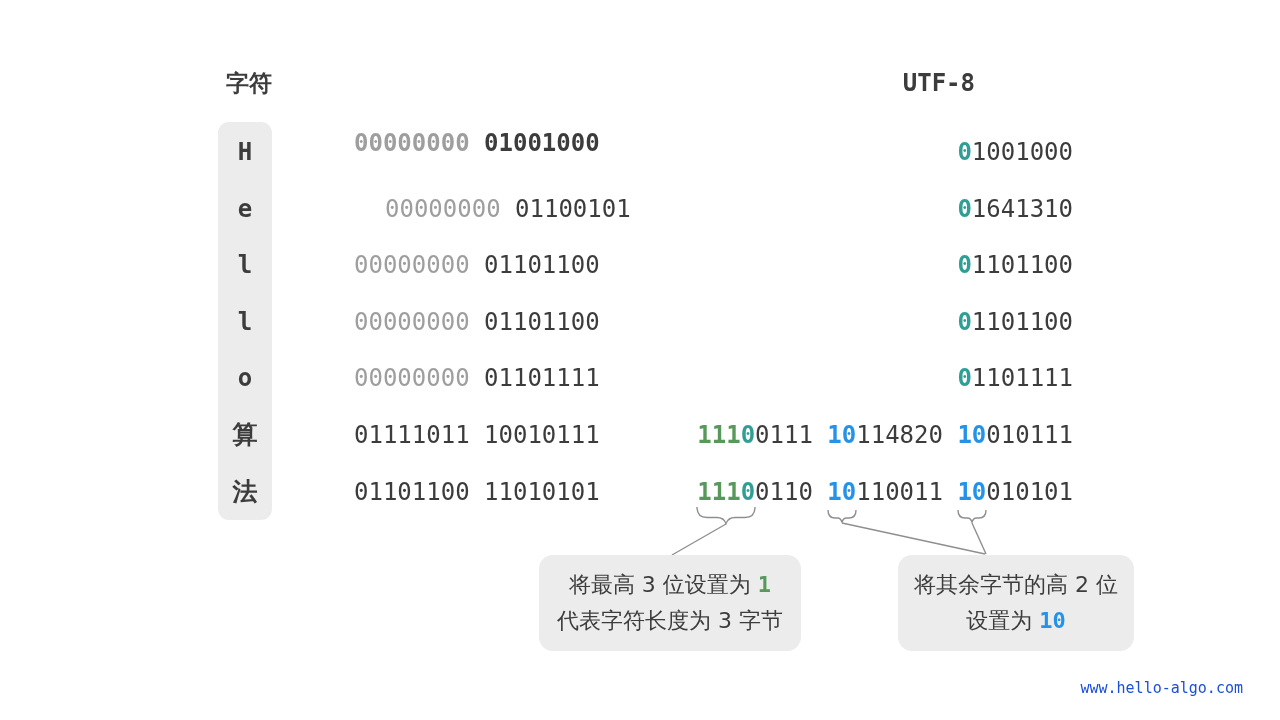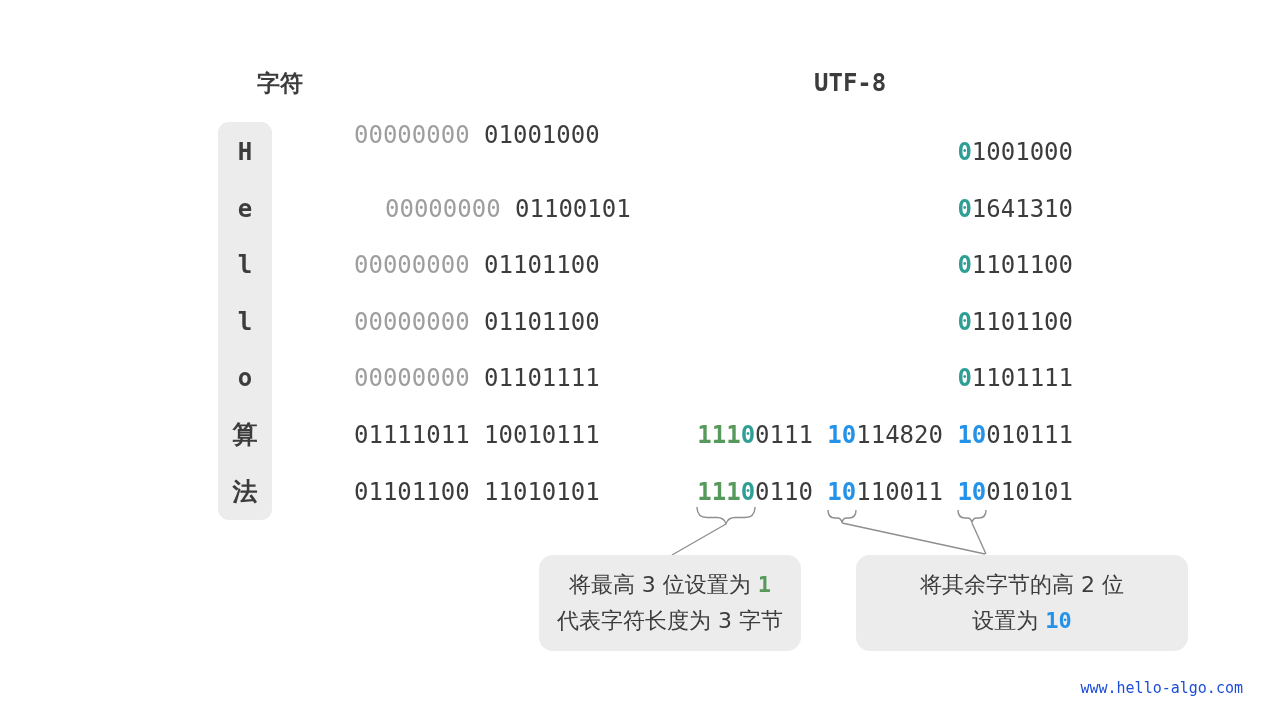--- a/index.html
+++ b/index.html
@@ -2,21 +2,21 @@
 <html><head>
 <meta charset="utf-8">
 <style>
   html,body{margin:0;padding:0;background:#fff;}
   .stage{
     position:relative;width:1280px;height:720px;background:#ffffff;
     overflow:hidden;font-family:"DejaVu Sans",sans-serif;color:#3c3c3c;
   }
   .hdr{
     position:absolute;top:68px;height:30px;line-height:30px;
-    font-weight:bold;text-align:left;color:#3c3c3c;margin-left:39px;
+    font-weight:bold;text-align:right;color:#3c3c3c;
   }
   .hdr-char{left:218px;width:54px;font-size:23px;}
   .hdr-mono{font-family:"DejaVu Sans Mono",monospace;font-size:24px;}
   .char-col-bg{
     position:absolute;left:218px;top:122px;width:54px;height:398px;
     background:#ececec;border-radius:11px;
   }
   .char-cell{
     position:absolute;left:218px;width:54px;height:34px;line-height:34px;
     text-align:center;font-family:"DejaVu Sans Mono",monospace;
@@ -36,39 +36,39 @@
   .teal{color:#2f9e95;font-weight:bold;}
   .blue{color:#2492e8;font-weight:bold;}
   .overlay{position:absolute;left:0;top:0;width:1280px;height:720px;pointer-events:none;}
   .callout{
     position:absolute;top:555px;height:96px;background:#ececec;border-radius:14px;
     text-align:center;font-size:22px;color:#3c3c3c;
     display:flex;flex-direction:column;justify-content:center;
     line-height:36px;white-space:pre;
   }
   .callout-left{left:539px;width:262px;}
-  .callout-right{left:856px;width:332px;}
+  .callout-right{left:898px;width:236px;}
   .hl{font-family:"DejaVu Sans Mono",monospace;font-size:22px;font-weight:bold;}
   .watermark{
     position:absolute;top:679px;right:37px;font-family:"DejaVu Sans Mono",monospace;
     font-size:15px;color:#1d4ed8;
   }
 </style>
 </head>
 <body>
 
 <div class="stage">
 
   <div class="hdr hdr-char">字符</div>
   <div class="hdr hdr-mono" style="left:775px;width:200px;">UTF-8</div>
 
   <div class="char-col-bg"></div>
 
   <div class="char-cell" style="top:135px;">H</div>
-  <div class="bin unicode" style="top:120px;"><span class="muted">00000000</span><span> </span><span class="dark">01001000</span></div>
+  <div class="bin unicode" style="top:128px;font-weight:bold;"><span class="muted">00000000</span><span> </span><span class="dark">01001000</span></div>
   <div class="bin utf8" style="top:137px;"><span class="teal">0</span><span class="dark">1001000</span></div>
 
   <div class="char-cell" style="top:192px;">e</div>
   <div class="bin unicode" style="top:194px;margin-left:31px;"><span class="muted">00000000</span><span> </span><span class="dark">01100101</span></div>
   <div class="bin utf8" style="top:194px;"><span class="teal">0</span><span class="dark">1641310</span></div>
 
   <div class="char-cell" style="top:248px;">l</div>
   <div class="bin unicode" style="top:250px;"><span class="muted">00000000</span><span> </span><span class="dark">01101100</span></div>
   <div class="bin utf8" style="top:250px;"><span class="teal">0</span><span class="dark">1101100</span></div>
 

